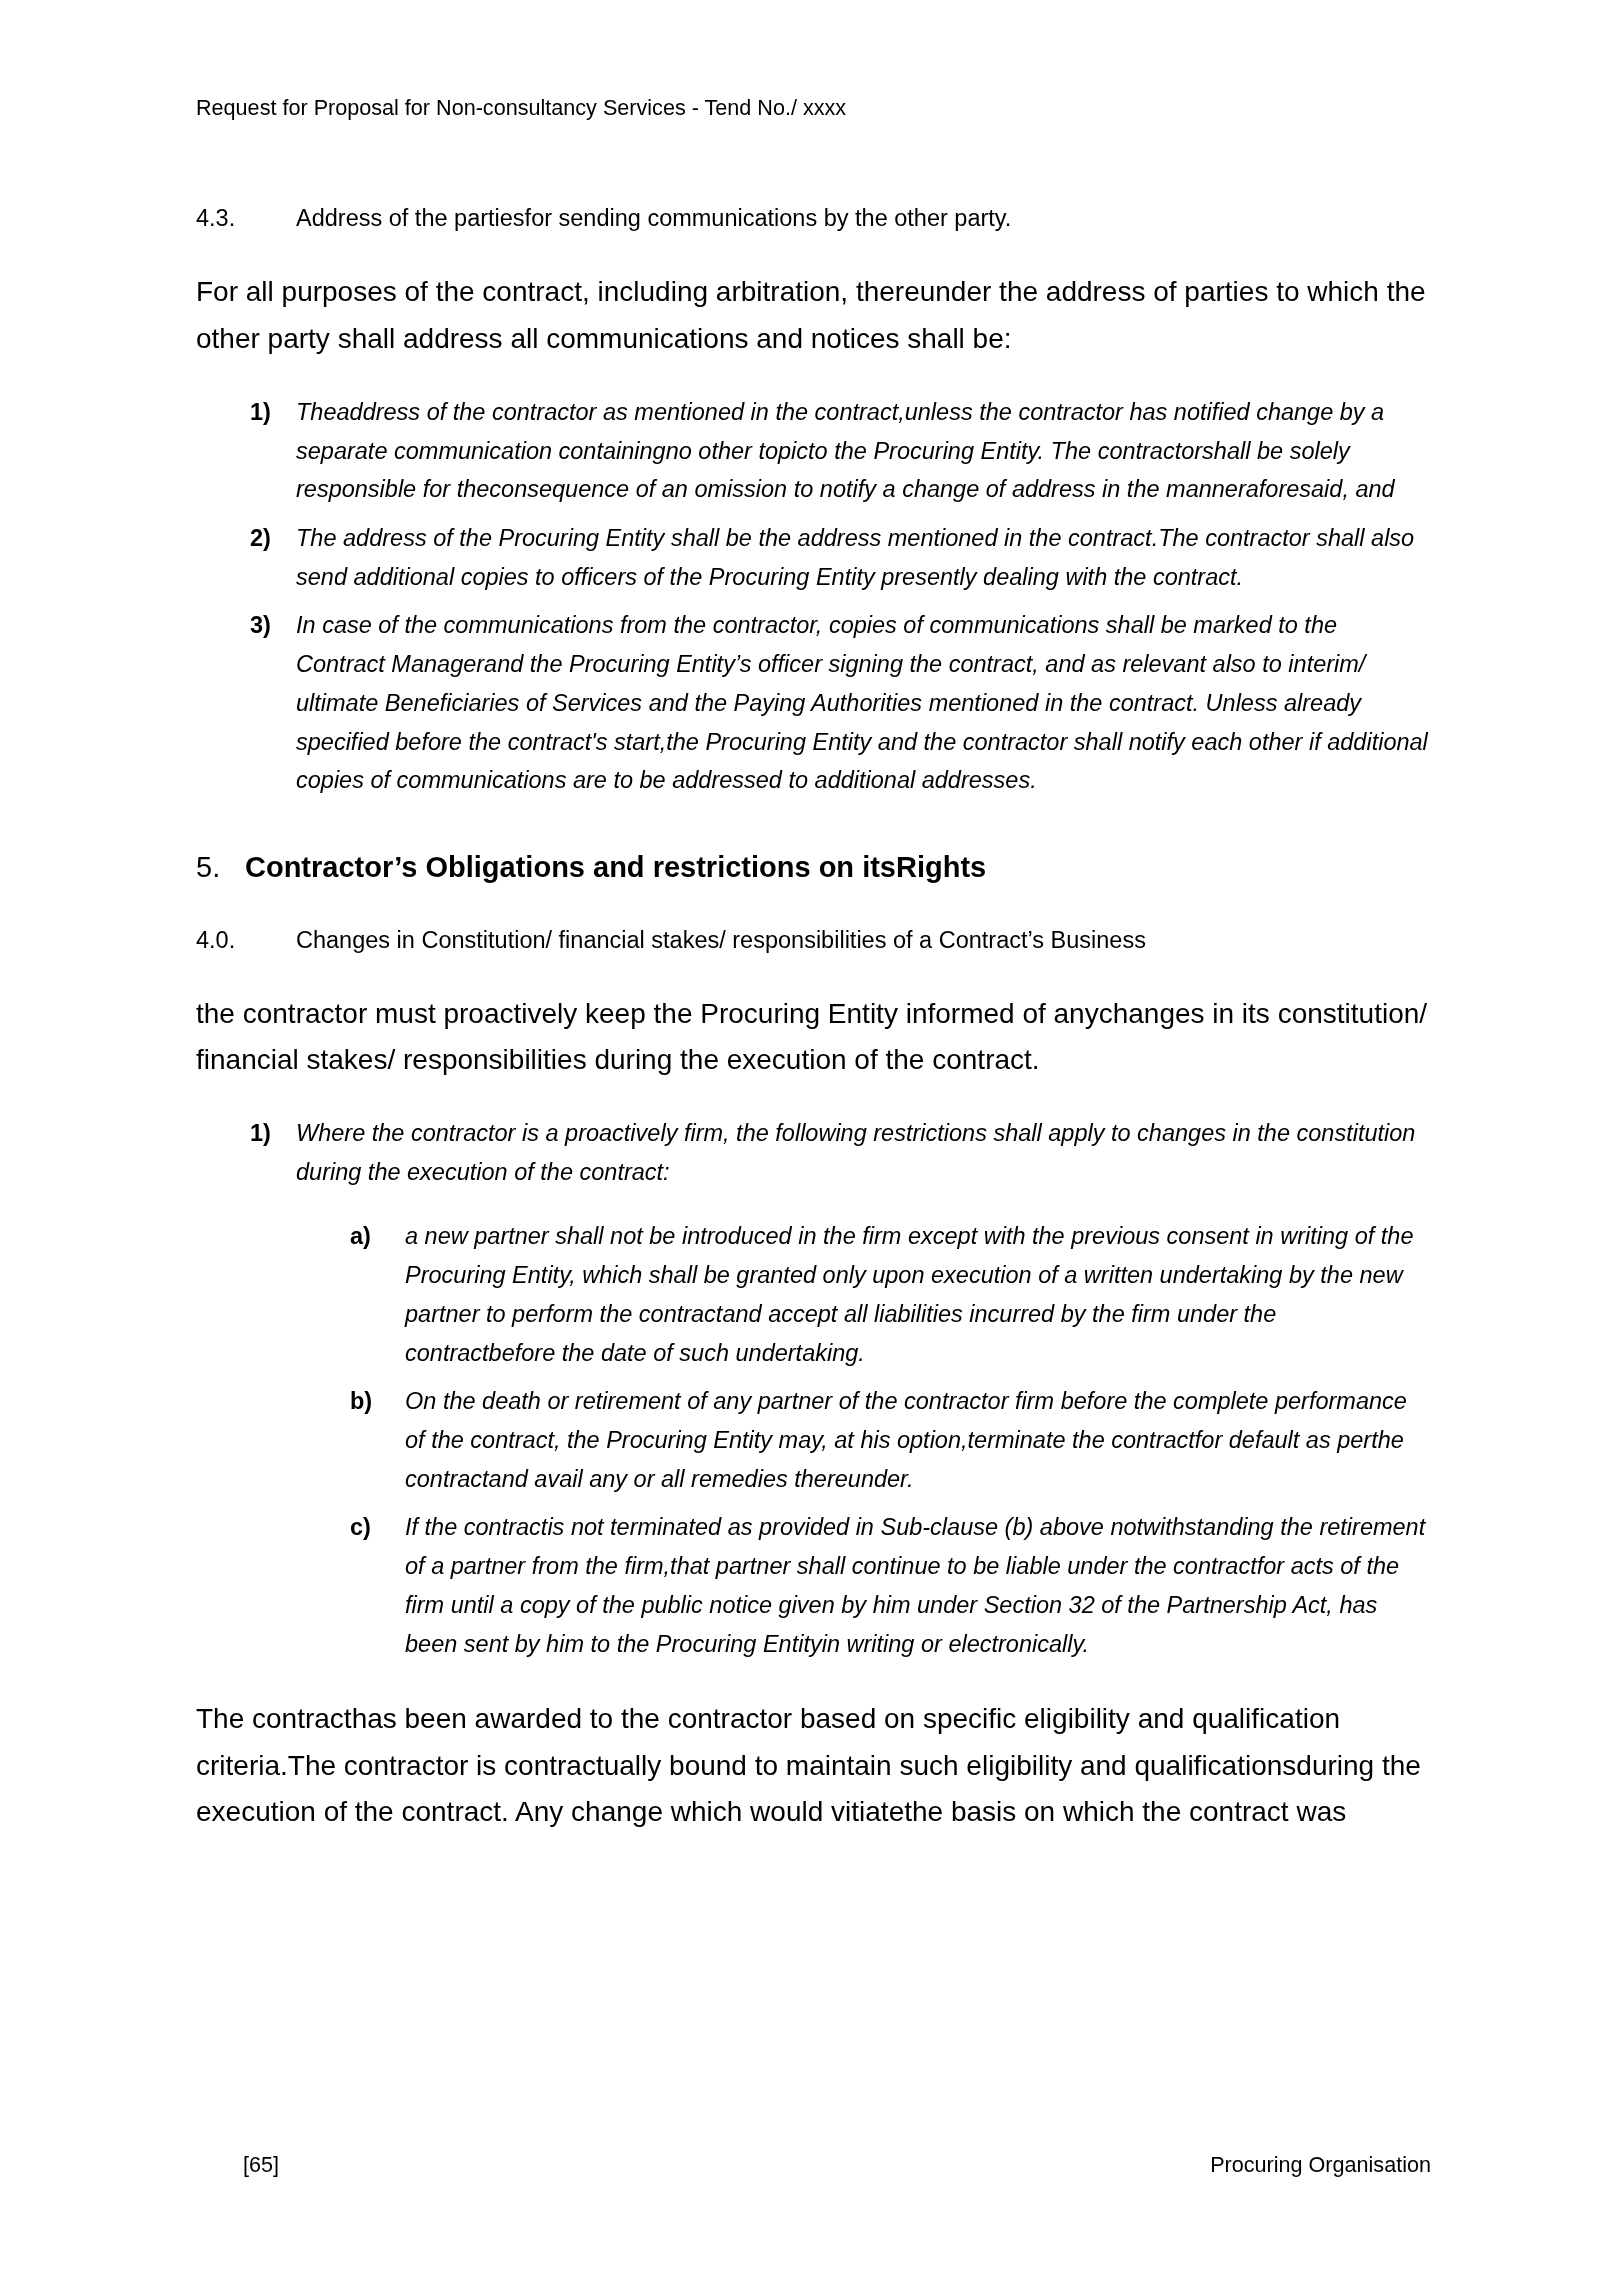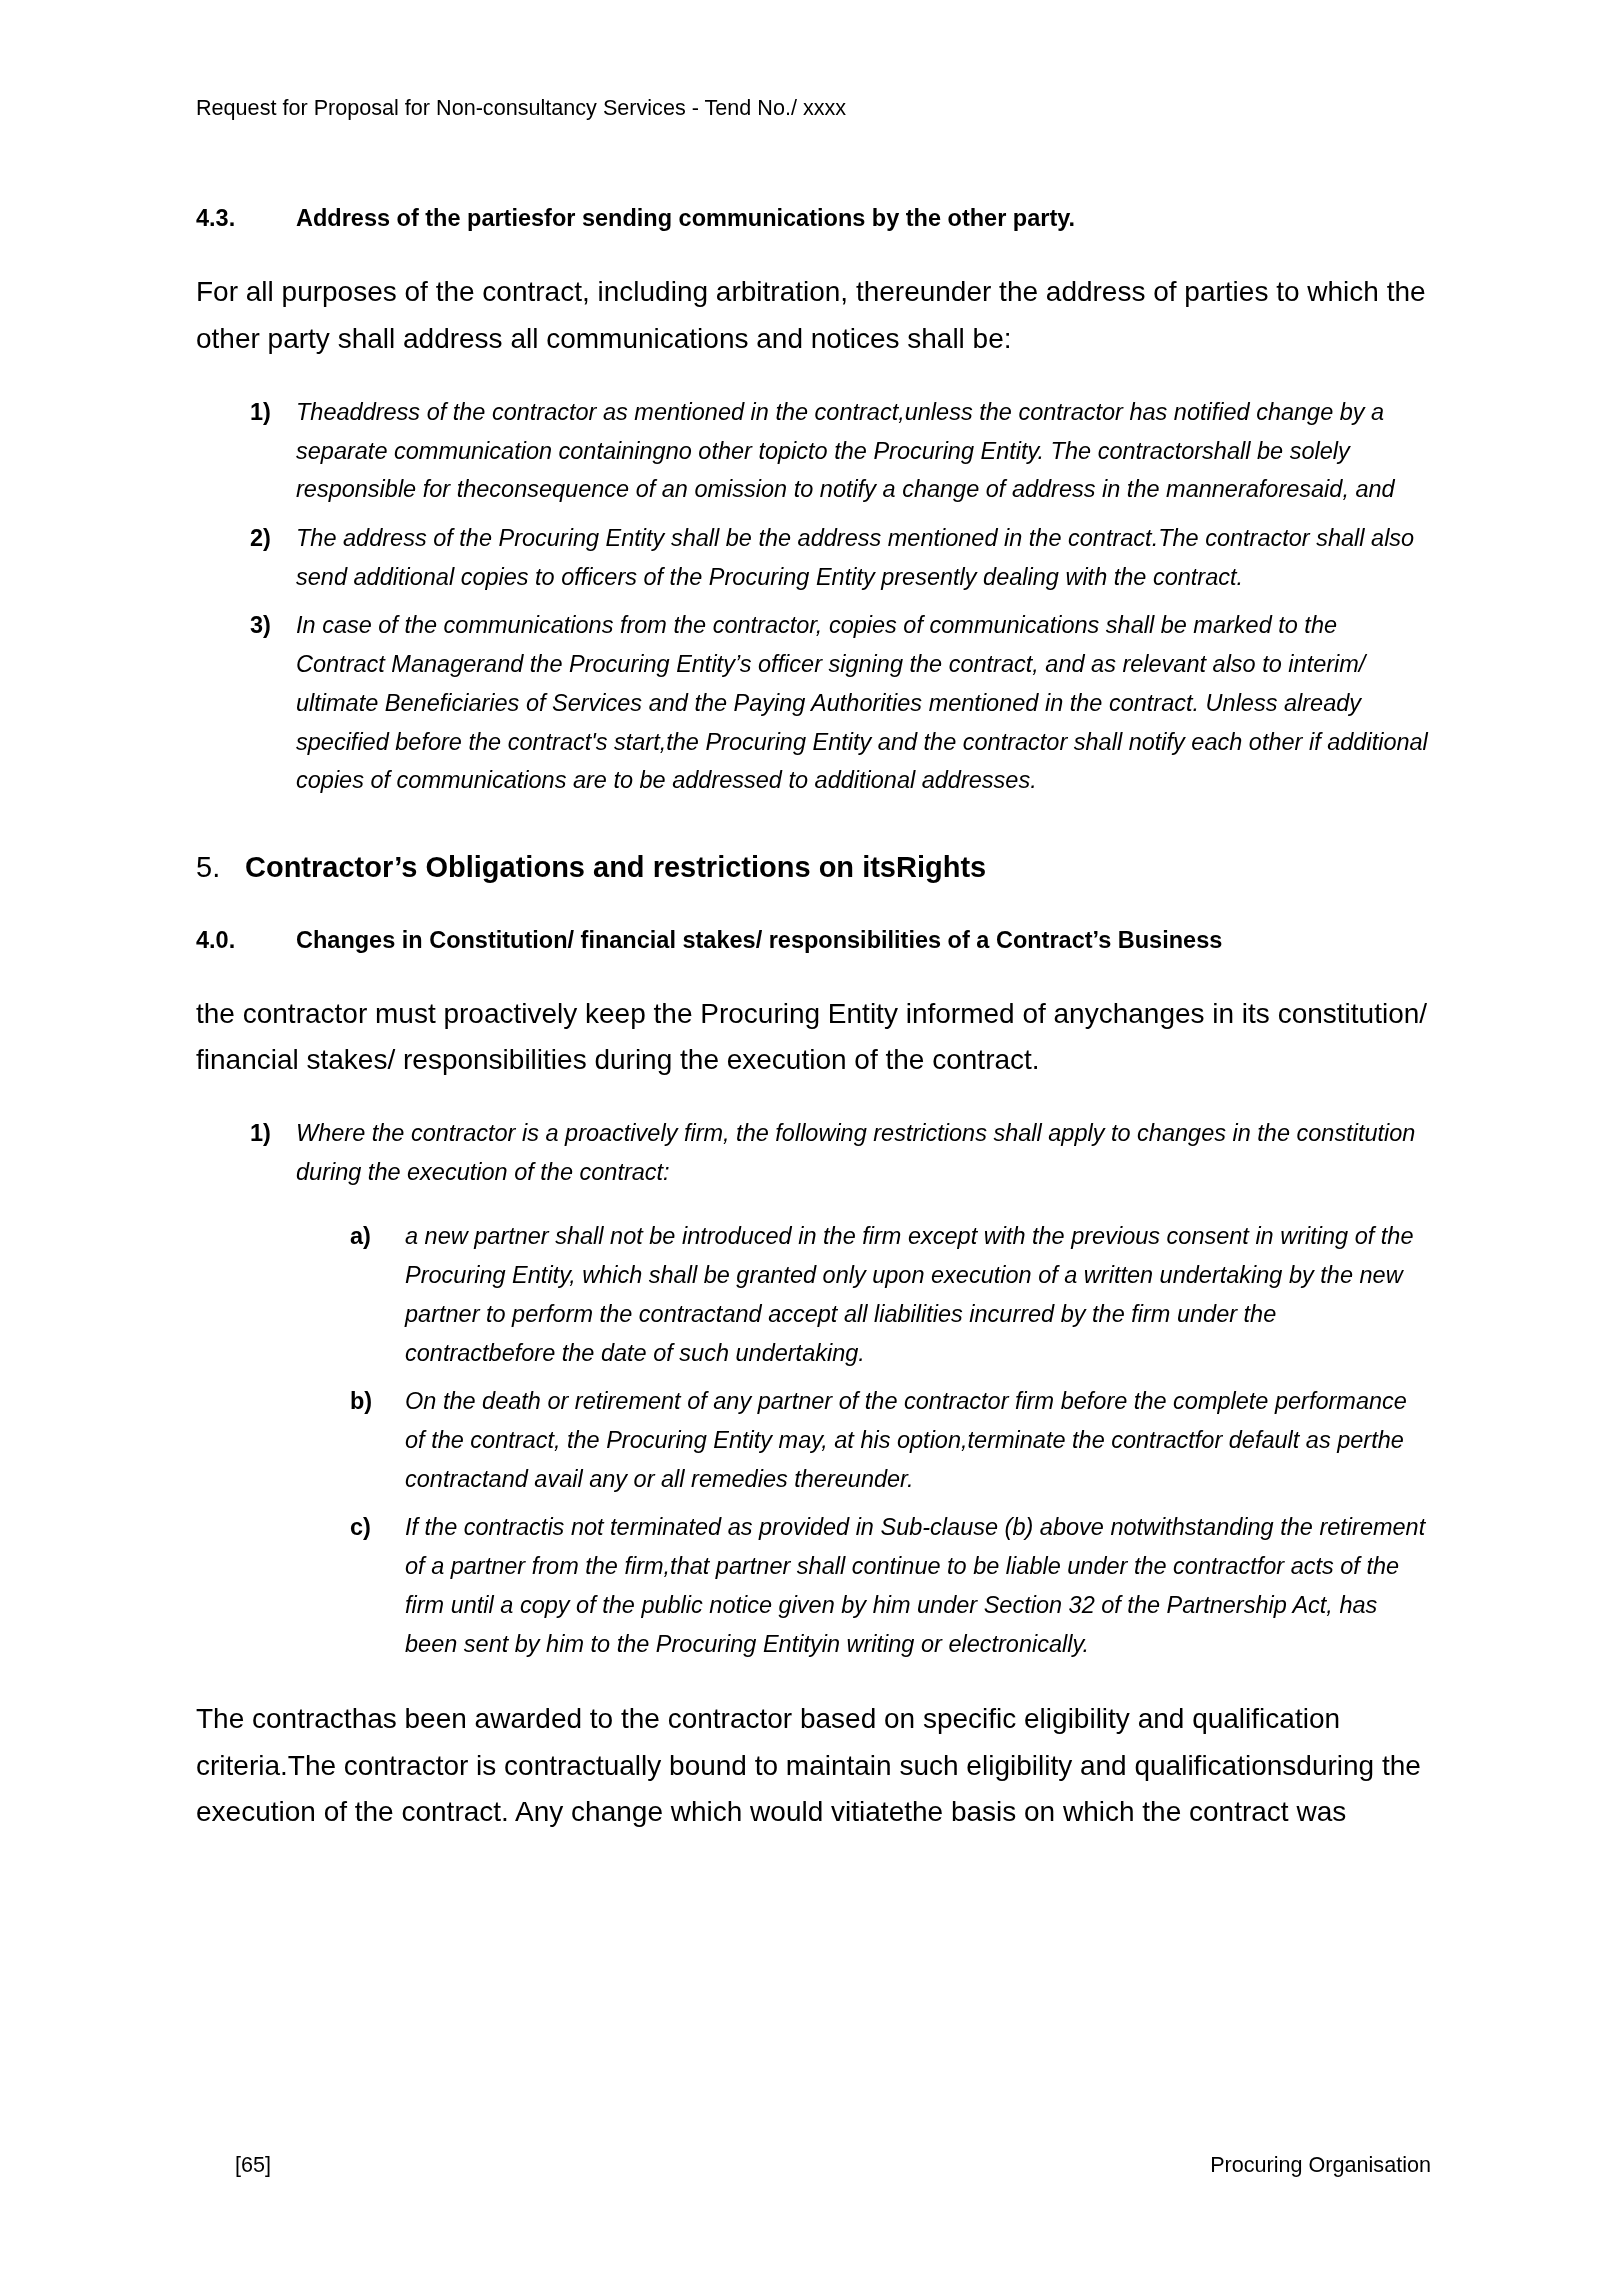--- a/index.html
+++ b/index.html
@@ -20,21 +20,21 @@
   }
   .header-text {
     font-size: 21.6px;
     line-height: 1.4;
   }
   .content { margin-top: 78px; }
 
   .h3 {
     display: flex;
     font-size: 23.5px;
-    font-weight: bold;
+    font-weight: normal;
     line-height: 1.5;
     margin-bottom: 33px;
   }
   .h3 .h-num { width: 100px; flex: none; }
 
   .h2 {
     display: flex;
     font-size: 29px;
     line-height: 1.4;
     margin: 47px 0 35px 0;
@@ -56,21 +56,21 @@
     margin-bottom: 9.8px;
   }
   .list1 { padding-left: 54px; }
   .list1 > .li > .marker { width: 46px; flex: none; font-weight: bold; }
   .list2 { padding-left: 100px; margin-top: 25.5px; }
   .list2 > .li > .marker { width: 55px; flex: none; font-weight: bold; }
   .li .li-text { flex: 1; font-style: italic; }
 
   .footer {
     position: absolute;
-    left: 196px;
+    left: 204px;
     right: 190px;
     top: 2152px;
     display: flex;
     justify-content: space-between;
     align-items: flex-end;
     font-size: 21.6px;
     gap: 12px;
   }
   .footer .page-num { margin-left: 39px; }
 </style>

